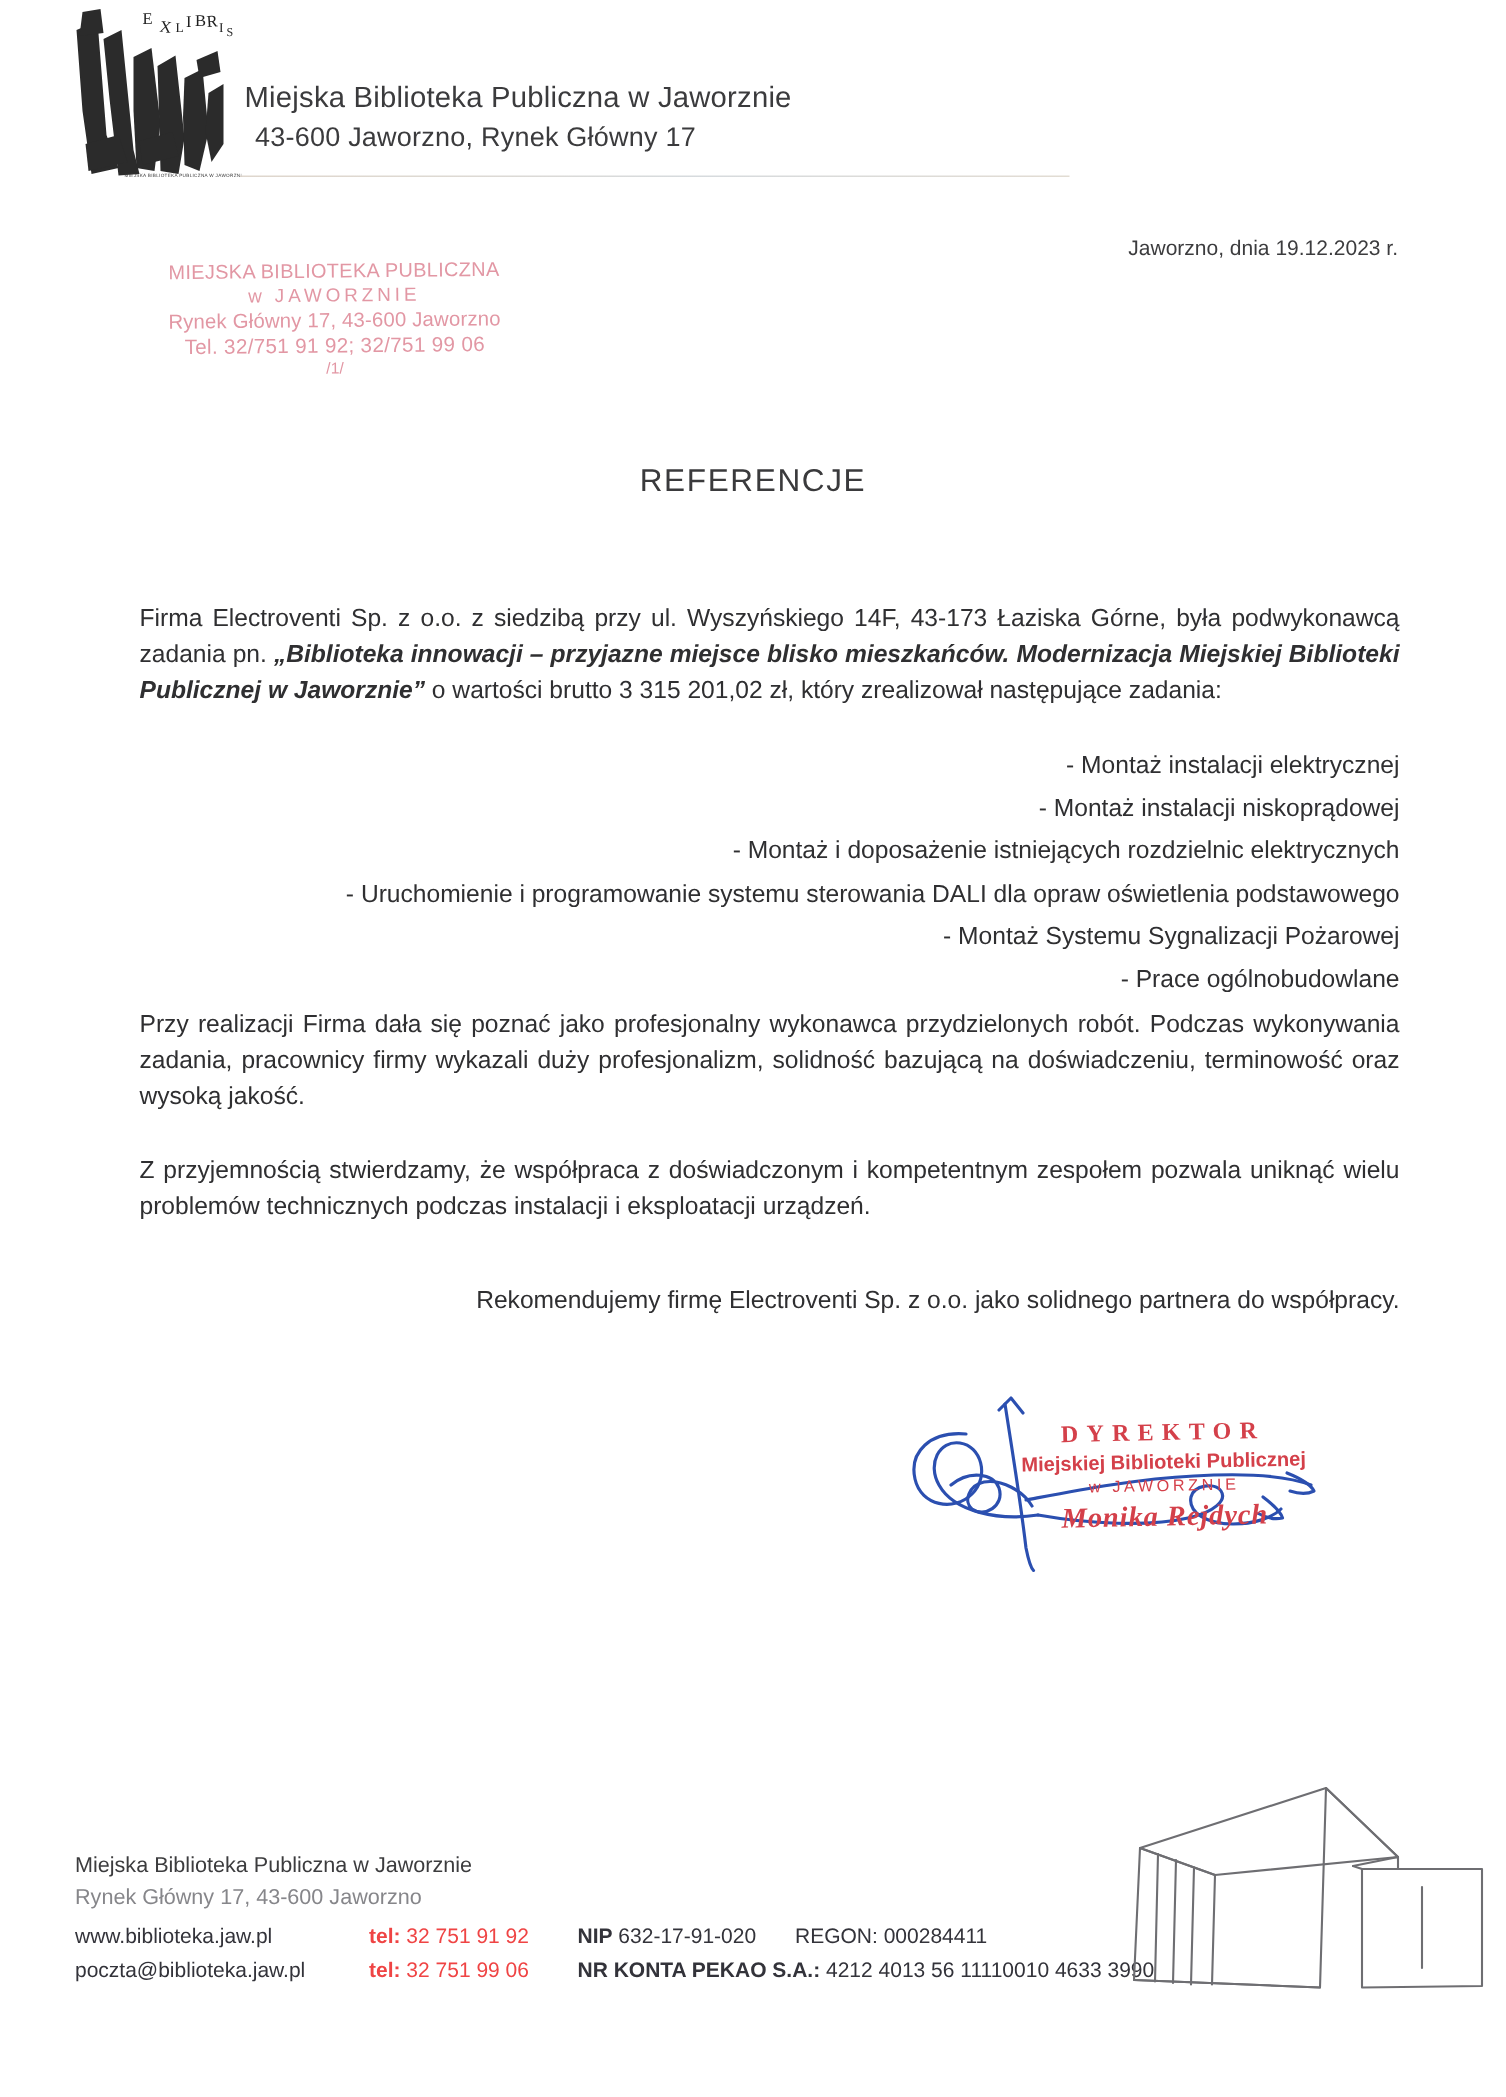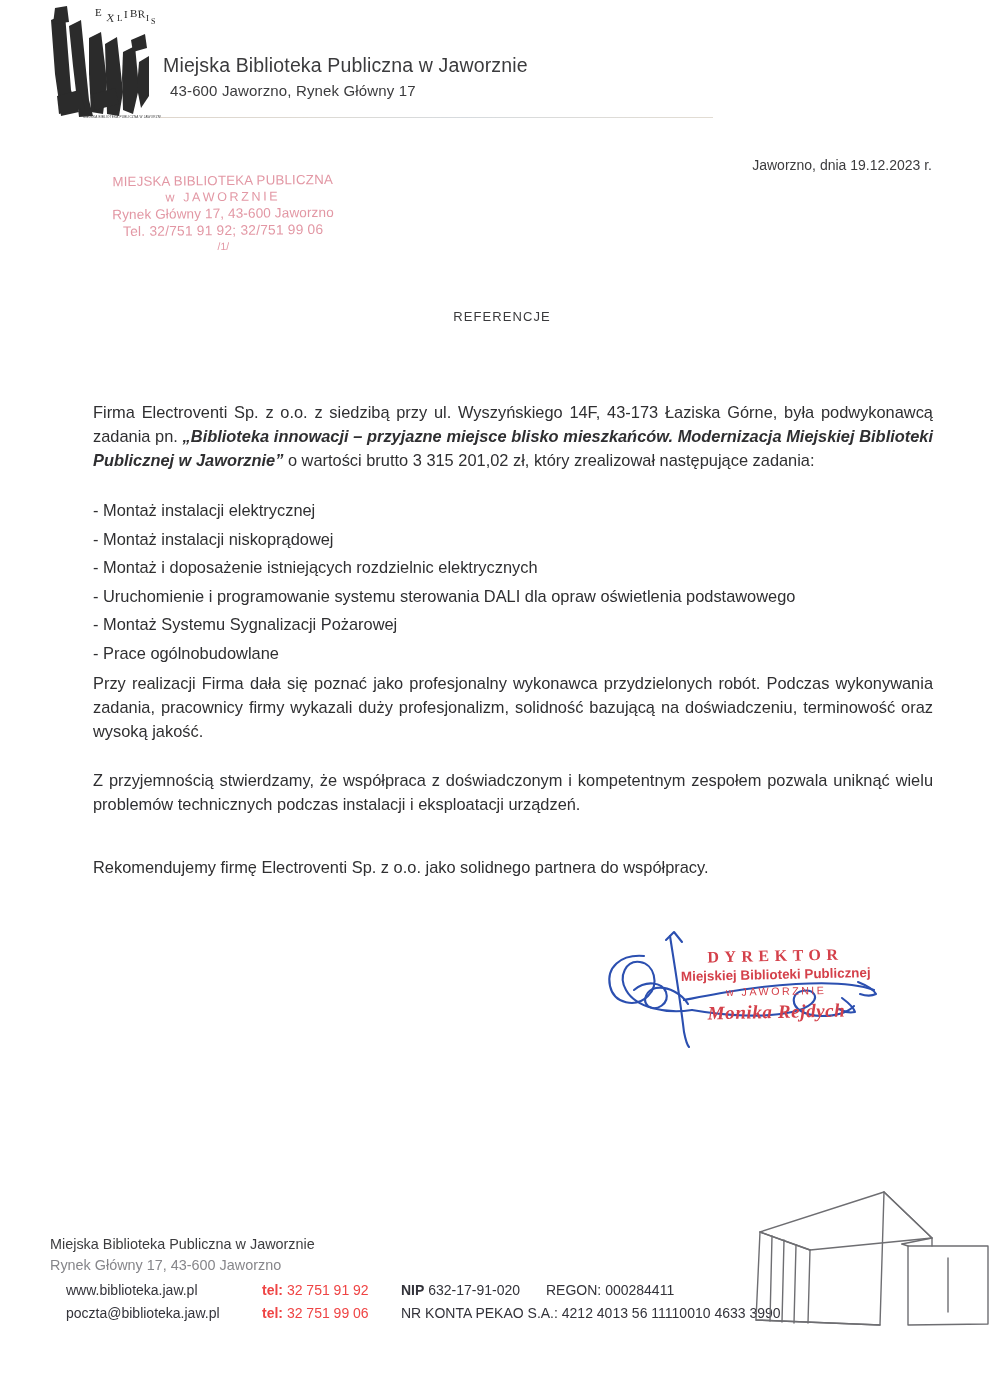--- a/index.html
+++ b/index.html
@@ -36,21 +36,21 @@
     left: 163px; top: 52px;
     color: #3b3b3d;
   }
   .header-line1 {
     font-size: 19.5px;
     letter-spacing: 0.15px;
     line-height: 26px;
     white-space: nowrap;
   }
   .header-line2 {
-    font-size: 15px;
+    font-size: 18px;
     letter-spacing: 0.15px;
     line-height: 26px;
     white-space: nowrap;
     padding-left: 7px;
   }
   .header-rule {
     position: absolute;
     left: 160px; top: 117px;
     width: 553px; height: 1px;
     background: linear-gradient(to right, #d9cfc4 0%, #d8d3cb 25%, #cfd4d8 55%, #ddd6cb 100%);
@@ -105,39 +105,39 @@
     color: #3c3c3e;
     white-space: nowrap;
   }
 
   
   .doc-title {
     position: absolute;
     left: 0; top: 309px;
     width: 1004px;
     text-align: center;
-    font-size: 13px;
+    font-size: 21px;
     letter-spacing: 1.1px;
     color: #3a3a3c;
   }
 
   
   .body-block {
     position: absolute;
     left: 93px;
     width: 840px;
     color: #2f2f31;
     font-size: 16.4px;
   }
   .para-justified {
     text-align: justify;
     line-height: 24.2px;
   }
   .para-left {
-    text-align: left;
+    text-align: right;
     line-height: 24.2px;
   }
   .p1 { top: 400px; }
   .list-block { top: 496px; }
   .p2 { top: 671px; }
   .p3 { top: 768px; }
   .p4 { top: 855px; }
 
   .bold-italic {
     font-weight: bold;
@@ -214,32 +214,31 @@
     font-size: 14.4px;
     line-height: 21px;
     color: #86868a;
     white-space: nowrap;
   }
   .f-grid {
     position: relative;
     margin-top: 3px;
     font-size: 14px;
     line-height: 23px;
-    margin-left: 16px;
   }
   .f-row { position: relative; height: 23px; white-space: nowrap; }
   .f-c1 { position: absolute; left: 0;    color: #33333a; }
   .f-c2 { position: absolute; left: 196px; color: #ef4444; }
   .f-c2 b { font-weight: bold; }
   .f-c3 { position: absolute; left: 335px; color: #33333a; }
   .f-c3 b { font-weight: bold; }
   .f-c4 { position: absolute; left: 480px; color: #33333a; }
   .f-c4 b { font-weight: normal; }
   .f-bank { position: absolute; left: 335px; color: #33333a; }
-  .f-bank b { font-weight: normal; }
+  .f-bank b { font-weight: bold; }
 
   .building-art {
     position: absolute;
     left: 742px; top: 1188px;
     width: 262px; height: 142px;
   }
   .building-art svg { display: block; }
 </style>
 </head>
 <body>

